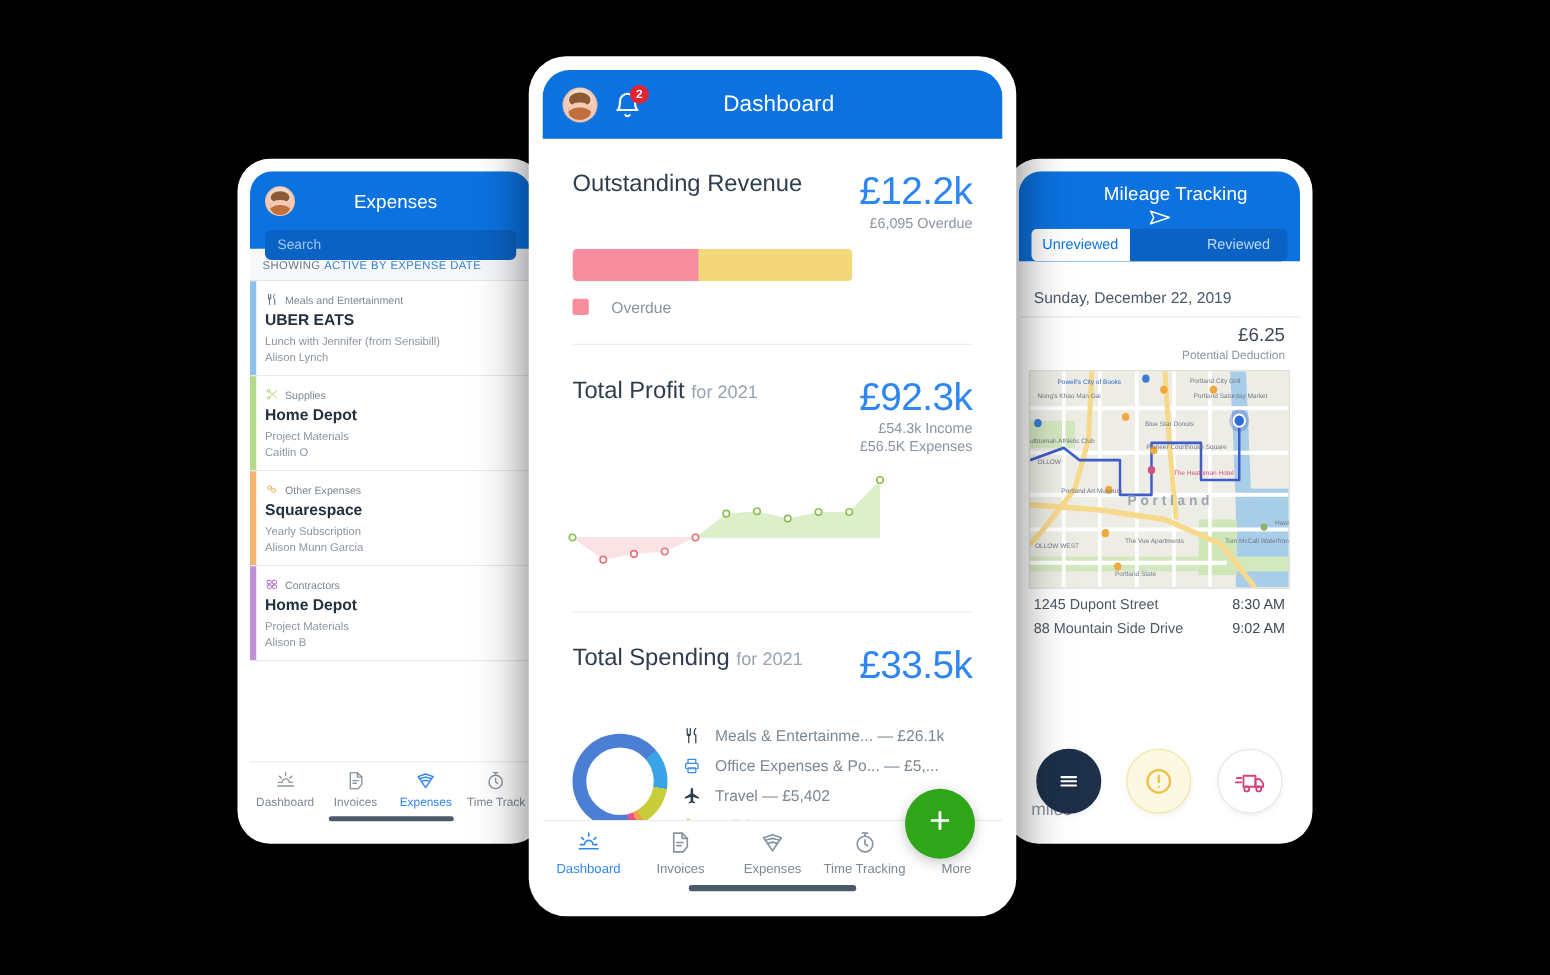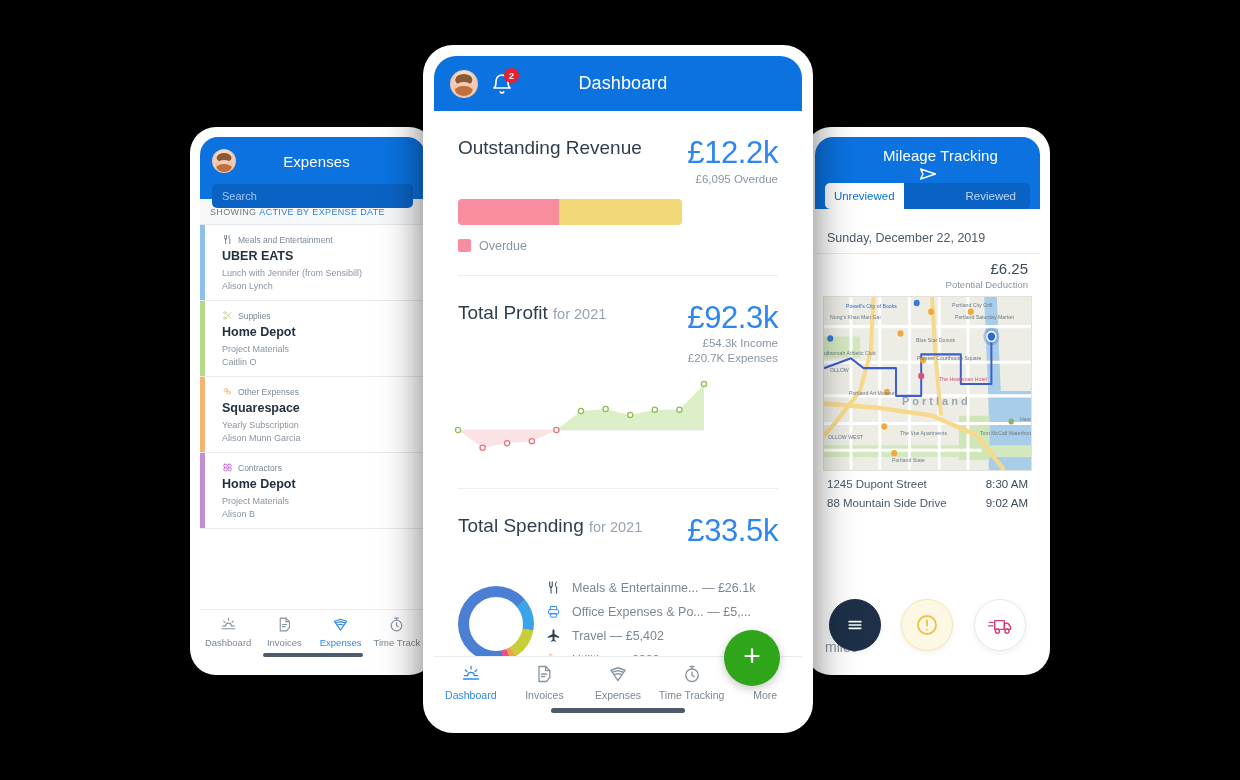--- a/index.html
+++ b/index.html
@@ -35,21 +35,21 @@
   #phone-left .hdr { height:62px; padding:12px 12px 0 12px; }
   #phone-left .hdr-row { display:flex; align-items:center; gap:8px; }
   #phone-left .hdr-title { flex:1; margin-right:24px; font-size:15px; }
   #phone-left .search { margin-top:11px; height:24px; background:#0A63C4;
             border-radius:5px; display:flex; align-items:center; padding:0 10px;
             color:#9FC7EE; font-size:11px; }
   .showing { height:26px; background:#F7F8FA; border-bottom:1px solid #E4E8EC;
             display:flex; align-items:center; padding:0 10px; font-size:9px;
             letter-spacing:.35px; color:#6C7A86; }
   .showing b { color:#2E7FD4; font-weight:400; }
-  .exp-item { border-bottom:1px solid #E8EBEE; padding:9px 10px 9px 22px;
+  .exp-item { border-bottom:1px solid #E8EBEE; padding:9px 10px 9px 12px;
             position:relative; background:#fff; }
   .exp-item .stripe{ position:absolute; left:0; top:0; bottom:0; width:5px; }
   .exp-cat { display:flex; align-items:center; gap:5px; font-size:8.5px; color:#7B8894; }
   .exp-cat svg { width:11px; height:11px; flex:0 0 auto; }
   .exp-merchant{ font-size:12.5px; font-weight:700; color:#23313F; margin-top:4px; }
   .exp-desc { font-size:9px; color:#8A95A0; margin-top:5px; }
   .exp-person{ font-size:9px; color:#8A95A0; margin-top:3px; }
 
   
   #phone-right .hdr { height:72px; padding:10px 0 0 0; }
@@ -96,21 +96,21 @@
   .sect { padding-top:26px; }
   .sect-head { display:flex; align-items:flex-start; justify-content:space-between; }
   .sect-title { font-size:19px; color:#2F3E4E; font-weight:400; }
   .sect-title .yr { color:#97A3AE; font-size:14.5px; }
   .sect-right { text-align:right; }
   .big-num { font-size:31px; color:#2E86F0; font-weight:400; line-height:1.05;
              letter-spacing:-.4px; }
   .sub-num { font-size:11.5px; color:#8A95A0; margin-top:3px; }
   .bar { height:26px; border-radius:4px; overflow:hidden; display:flex; margin-top:14px;
          width:224px; }
-  .legend { display:flex; align-items:center; gap:8px; margin-top:14px;
+  .legend { display:flex; align-items:center; gap:18px; margin-top:14px;
             font-size:12.5px; color:#8A95A0; }
   .legend .sw { width:13px; height:13px; border-radius:2px; }
   .divider { height:1px; background:#ECEFF2; margin-top:22px; }
   .spend-row { display:flex; align-items:center; gap:12px; margin-top:28px; }
   .donut { width:76px; height:76px; flex:0 0 auto; border-radius:50%; position:relative; }
   .donut::after { content:""; position:absolute; inset:11px; background:#fff; border-radius:50%; }
   .cat-list { flex:1; }
   .cat { display:flex; align-items:center; gap:11px; height:24px; font-size:12.5px;
          color:#7B8894; }
   .cat svg { width:15px; height:15px; flex:0 0 auto; }
@@ -412,21 +412,21 @@
 
         <div class="sect">
           <div class="sect-head">
             <div class="sect-title">
               <span>Total Profit</span>
               <span class="yr">for 2021</span>
             </div>
             <div class="sect-right">
               <div class="big-num">£92.3k</div>
               <div class="sub-num">£54.3k Income</div>
-              <div class="sub-num">£20.7K Expenses</div>
+              <div class="sub-num">£56.5K Expenses</div>
             </div>
           </div>
           <svg id="profit-chart" width="246" height="106" viewBox="0 0 246 106" style="margin-top:4px; overflow:visible;">
               <line x1="0" y1="62" x2="246" y2="62" stroke="#ECEFF2" stroke-width="1"></line>
      <path d="M 0 62 L 0 62 L 24.6 79.74285714285715 L 49.2 75.14285714285714 L 73.80000000000001 73.17142857142858 L 98.4 62 L 98.4 62 Z" fill="#FBE2E4"></path>
      <path d="M 98.4 62 L 98.4 62 L 123 42.94285714285714 L 147.60000000000002 40.971428571428575 L 172.20000000000002 46.885714285714286 L 196.8 41.62857142857143 L 221.4 41.62857142857143 L 246 16 L 246 62 Z" fill="#DCEFC8"></path>
      <circle cx="0" cy="62" r="2.6" fill="#fff" stroke="#8CC152" stroke-width="1.3"></circle>
               <circle cx="24.6" cy="79.74285714285715" r="2.6" fill="#fff" stroke="#E8747C" stroke-width="1.3"></circle>
               <circle cx="49.2" cy="75.14285714285714" r="2.6" fill="#fff" stroke="#E8747C" stroke-width="1.3"></circle>
               <circle cx="73.80000000000001" cy="73.17142857142858" r="2.6" fill="#fff" stroke="#E8747C" stroke-width="1.3"></circle>

